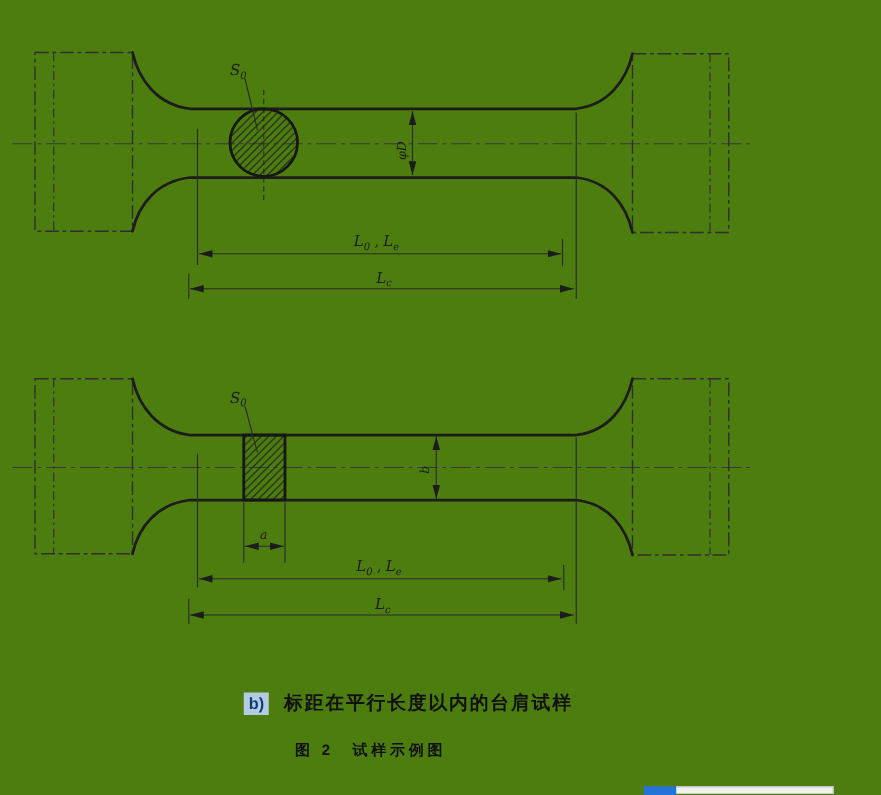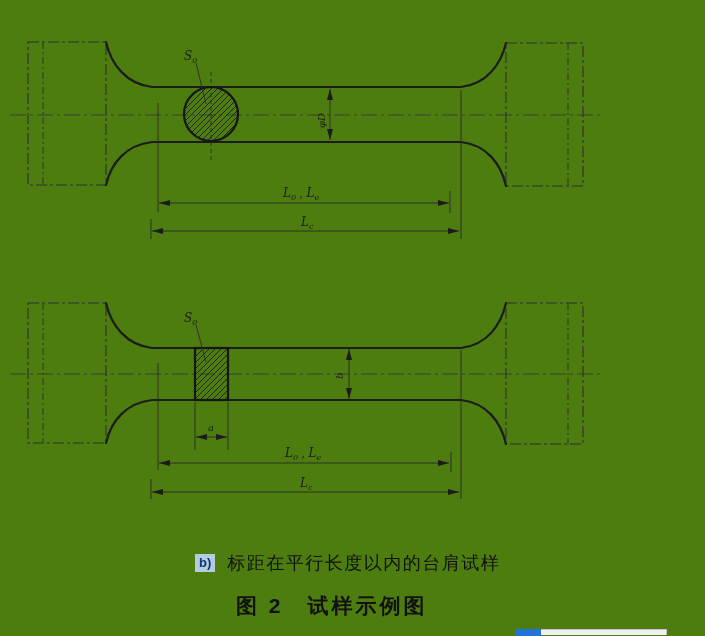--- a/index.html
+++ b/index.html
@@ -24,26 +24,26 @@
   .dim-sep{font-family:"DejaVu Serif", serif;font-style:normal;font-size:11px;fill:#1c1c1c;}
   .small-label{font-family:"DejaVu Serif", serif;font-style:italic;font-size:10px;fill:#1c1c1c;}
 
   
   .cap-row{position:absolute;left:195px;top:554px;display:flex;align-items:center;}
   .cap-marker{
     background:#b4cbe0;color:#0d3a75;font-weight:bold;font-size:13px;
     padding:1px 4px;line-height:16px;
   }
   .cap-text{
-    margin-left:12px;color:#111111;font-weight:normal;font-size:18px;
+    margin-left:12px;color:#111111;font-weight:bold;font-size:15px;
     letter-spacing:1.5px;line-height:18px;
   }
   .fig-caption{
     position:absolute;left:236px;top:592px;color:#111111;font-weight:bold;
-    font-size:21px;letter-spacing:3px;
+    font-size:12px;letter-spacing:3px;
   }
 
   
   .ui-frag{position:absolute;left:515px;top:629px;display:flex;align-items:flex-start;}
   .ui-frag-blue{width:26px;height:7px;background:#2373d9;}
   .ui-frag-bar{
     width:125px;height:5px;background:#f1f1f1;
     border-top:1px solid #c4c4c4;border-right:1px solid #c4c4c4;
   }
 </style>

